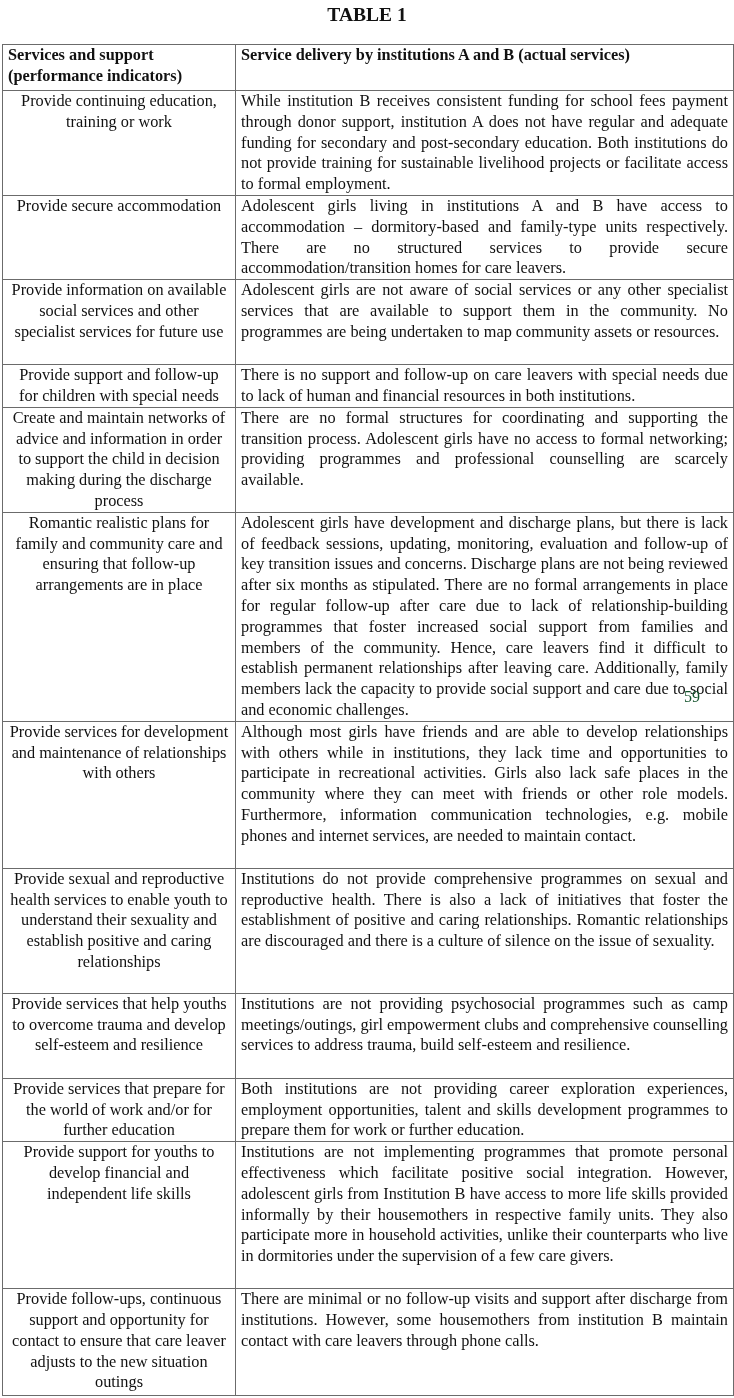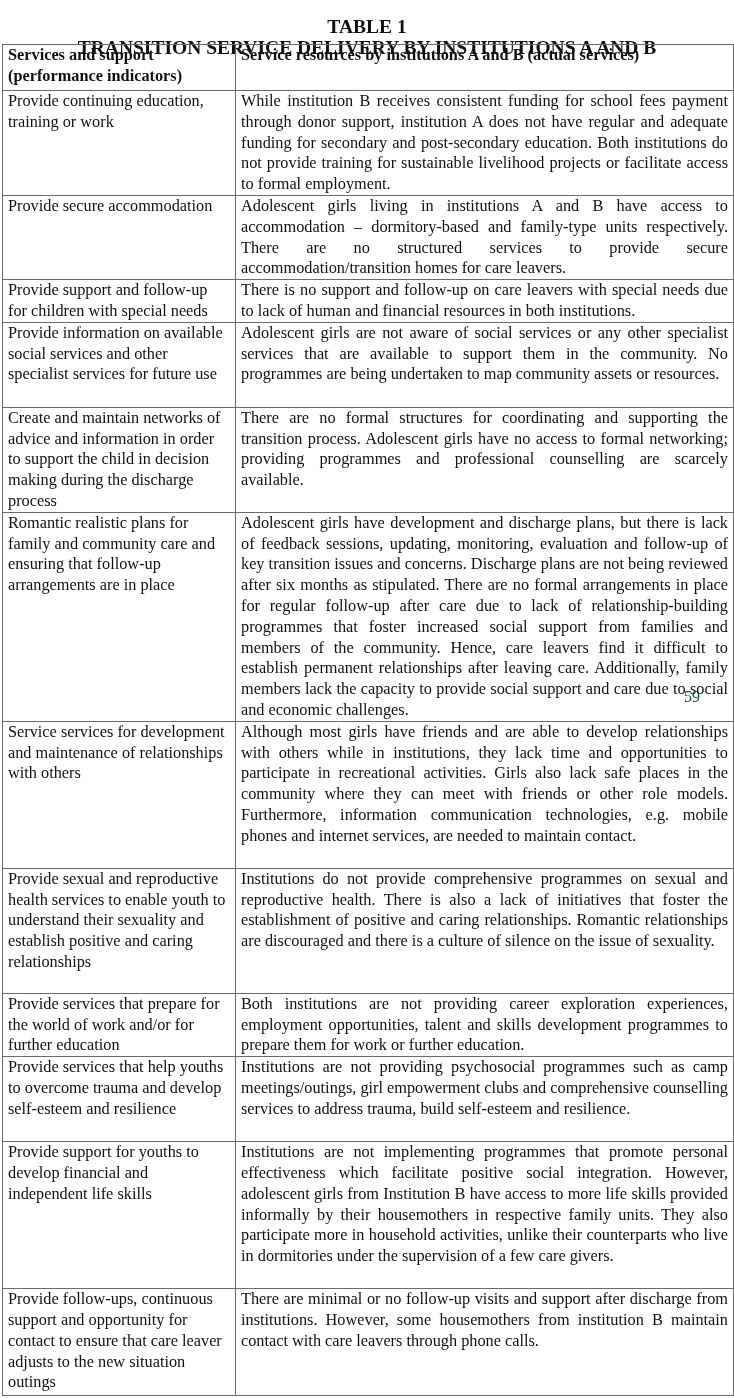--- a/index.html
+++ b/index.html
@@ -2,101 +2,100 @@
 <html><head>
 <meta charset="utf-8">
 <style>
   html, body { margin: 0; padding: 0; background: #ffffff; }
   body {
     width: 734px; height: 1398px; overflow: hidden;
     font-family: "Liberation Serif", "DejaVu Serif", serif;
     color: #111111;
     position: relative;
   }
-  .title-block { text-align: center; font-weight: bold; font-size: 19.5px; line-height: 21px; padding-top: 16px; }
+  .title-block { text-align: center; font-weight: bold; font-size: 19.5px; line-height: 21px; padding-top: 4px; }
   .title-block div { white-space: nowrap; }
   .tbl {
     position: absolute; left: 2px; top: 44px; width: 731px;
     border-collapse: collapse; table-layout: fixed;
     font-size: 16.3px; line-height: 20.8px;
   }
   .tbl col.c1 { width: 233px; }
   .tbl col.c2 { width: 498px; }
   .tbl td, .tbl th {
     border: 1.3px solid #6b6b6b;
     vertical-align: top;
     padding: 0 5px 0 5px;
   }
   .tbl th { font-weight: bold; text-align: left; }
   .tbl td.c2 { text-align: justify; }
-  .tbl td.c1 { text-align: left; }
+  .tbl td.c1 { text-align: center; }
   .page-num {
     position: absolute; left: 684px; top: 688px;
     font-size: 16px; color: #14532d;
   }
 </style>
 </head>
 <body>
 
 <div class="title-block">
   <div>TABLE 1</div>
-  <div>TRANSITION SERVICE DELIVERY BY INSTITUTIONS A AND B</div>
 </div>
 
 <table class="tbl">
   <colgroup>
       <col class="c1">
       <col class="c2">
     </colgroup>
   <thead>
     <tr style="height:46px">
       <th>Services and support (performance indicators)</th>
-      <th>Service resources by institutions A and B (actual services)</th>
+      <th>Service delivery by institutions A and B (actual services)</th>
     </tr>
   </thead>
   <tbody>
     <tr style="height:105px">
       <td class="c1">Provide continuing education, training or work</td>
       <td class="c2">While institution B receives consistent funding for school fees payment through donor support, institution A does not have regular and adequate funding for secondary and post-secondary education. Both institutions do not provide training for sustainable livelihood projects or facilitate access to formal employment.</td>
     </tr>
     <tr style="height:83px">
       <td class="c1">Provide secure accommodation</td>
       <td class="c2">Adolescent girls living in institutions A and B have access to accommodation – dormitory-based and family-type units respectively. There are no structured services to provide secure accommodation/transition homes for care leavers.</td>
     </tr>
+    <tr style="height:85px">
+      <td class="c1">Provide information on available social services and other specialist services for future use</td>
+      <td class="c2">Adolescent girls are not aware of social services or any other specialist services that are available to support them in the community. No programmes are being undertaken to map community assets or resources.</td>
+    </tr>
     <tr style="height:42px">
       <td class="c1">Provide support and follow-up for children with special needs</td>
       <td class="c2">There is no support and follow-up on care leavers with special needs due to lack of human and financial resources in both institutions.</td>
-    </tr>
-    <tr style="height:85px">
-      <td class="c1">Provide information on available social services and other specialist services for future use</td>
-      <td class="c2">Adolescent girls are not aware of social services or any other specialist services that are available to support them in the community. No programmes are being undertaken to map community assets or resources.</td>
     </tr>
     <tr style="height:103px">
       <td class="c1">Create and maintain networks of advice and information in order to support the child in decision making during the discharge process</td>
       <td class="c2">There are no formal structures for coordinating and supporting the transition process. Adolescent girls have no access to formal networking; providing programmes and professional counselling are scarcely available.</td>
     </tr>
     <tr style="height:208px">
       <td class="c1">Romantic realistic plans for family and community care and ensuring that follow-up arrangements are in place</td>
       <td class="c2">Adolescent girls have development and discharge plans, but there is lack of feedback sessions, updating, monitoring, evaluation and follow-up of key transition issues and concerns. Discharge plans are not being reviewed after six months as stipulated. There are no formal arrangements in place for regular follow-up after care due to lack of relationship-building programmes that foster increased social support from families and members of the community. Hence, care leavers find it difficult to establish permanent relationships after leaving care. Additionally, family members lack the capacity to provide social support and care due to social and economic challenges.</td>
     </tr>
     <tr style="height:147px">
-      <td class="c1">Service services for development and maintenance of relationships with others</td>
+      <td class="c1">Provide services for development and maintenance of relationships with others</td>
       <td class="c2">Although most girls have friends and are able to develop relationships with others while in institutions, they lack time and opportunities to participate in recreational activities. Girls also lack safe places in the community where they can meet with friends or other role models. Furthermore, information communication technologies, e.g. mobile phones and internet services, are needed to maintain contact.</td>
     </tr>
     <tr style="height:125px">
       <td class="c1">Provide sexual and reproductive health services to enable youth to understand their sexuality and establish positive and caring relationships</td>
       <td class="c2">Institutions do not provide comprehensive programmes on sexual and reproductive health. There is also a lack of initiatives that foster the establishment of positive and caring relationships. Romantic relationships are discouraged and there is a culture of silence on the issue of sexuality.</td>
     </tr>
+    <tr style="height:85px">
+      <td class="c1">Provide services that help youths to overcome trauma and develop self-esteem and resilience</td>
+      <td class="c2">Institutions are not providing psychosocial programmes such as camp meetings/outings, girl empowerment clubs and comprehensive counselling services to address trauma, build self-esteem and resilience.</td>
+    </tr>
     <tr style="height:63px">
       <td class="c1">Provide services that prepare for the world of work and/or for further education</td>
       <td class="c2">Both institutions are not providing career exploration experiences, employment opportunities, talent and skills development programmes to prepare them for work or further education.</td>
-    </tr>
-    <tr style="height:85px">
-      <td class="c1">Provide services that help youths to overcome trauma and develop self-esteem and resilience</td>
-      <td class="c2">Institutions are not providing psychosocial programmes such as camp meetings/outings, girl empowerment clubs and comprehensive counselling services to address trauma, build self-esteem and resilience.</td>
     </tr>
     <tr style="height:147px">
       <td class="c1">Provide support for youths to develop financial and independent life skills</td>
       <td class="c2">Institutions are not implementing programmes that promote personal effectiveness which facilitate positive social integration. However, adolescent girls from Institution B have access to more life skills provided informally by their housemothers in respective family units. They also participate more in household activities, unlike their counterparts who live in dormitories under the supervision of a few care givers.</td>
     </tr>
     <tr style="height:107px">
       <td class="c1">Provide follow-ups, continuous support and opportunity for contact to ensure that care leaver adjusts to the new situation outings</td>
       <td class="c2">There are minimal or no follow-up visits and support after discharge from institutions. However, some housemothers from institution B maintain contact with care leavers through phone calls.</td>
     </tr>
   </tbody>

